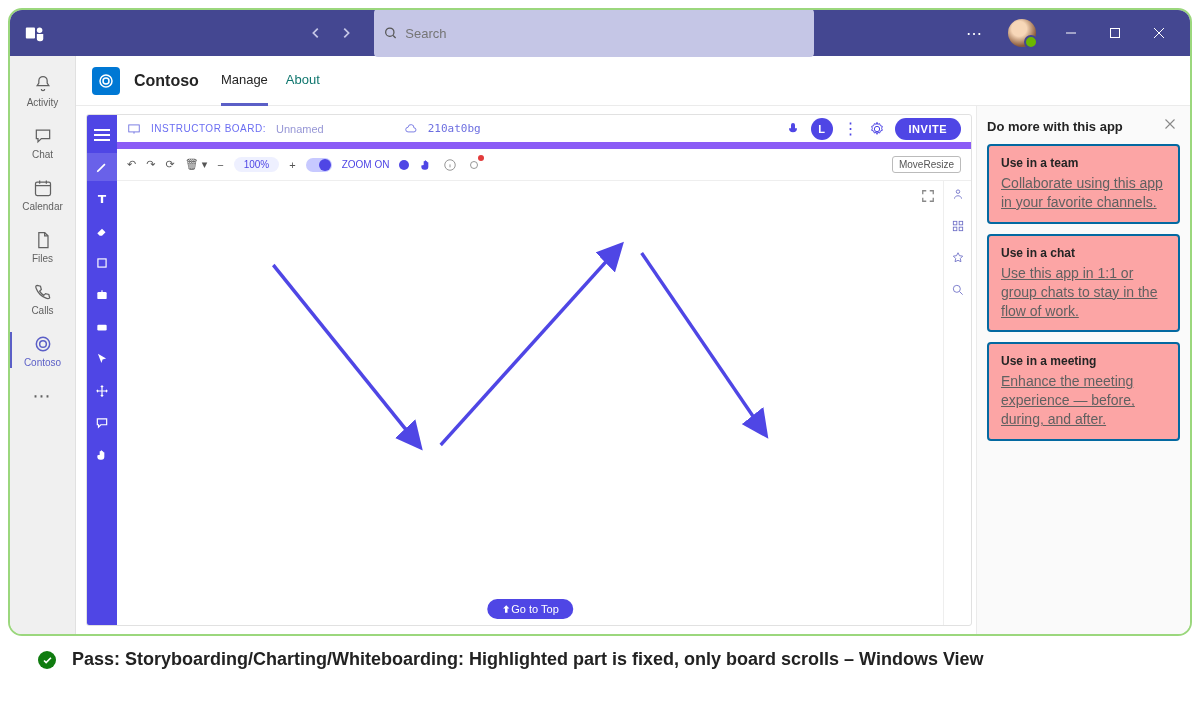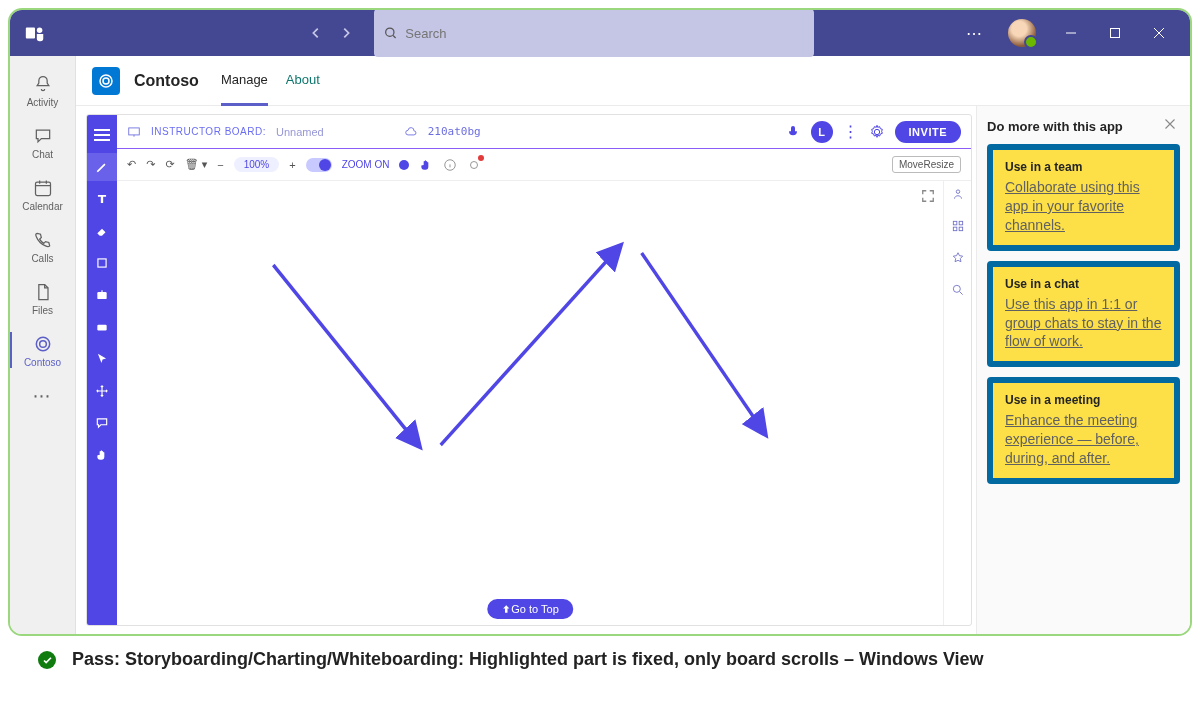--- a/index.html
+++ b/index.html
@@ -44,21 +44,21 @@
 
   
   .wb-wrap { flex: 1; border: 1px solid #e1e1e1; border-radius: 3px; display: flex; overflow: hidden; position: relative; }
   .wb-left { width: 30px; background: #4f46e5; display: flex; flex-direction: column; align-items: center; padding: 6px 0; gap: 4px; }
   .wb-left .hamb { width: 16px; height: 12px; display: flex; flex-direction: column; justify-content: space-between; cursor: pointer; }
   .wb-left .hamb span { display: block; height: 2px; background: #fff; }
   .wb-tool { width: 30px; height: 28px; display: flex; align-items: center; justify-content: center; color: #fff; cursor: pointer; }
   .wb-tool.alt { background: rgba(255,255,255,0.15); }
 
   .wb-main { flex: 1; display: flex; flex-direction: column; }
-  .wb-topbar { height: 34px; display: flex; align-items: center; padding: 0 10px; gap: 10px; border-bottom: 1px solid #8b5cf6; font-size: 11px; color: #4f46e5; }
+  .wb-topbar { height: 34px; display: flex; align-items: center; padding: 0 10px; gap: 10px; border-bottom: 7px solid #8b5cf6; font-size: 11px; color: #4f46e5; }
   .wb-title-lbl { text-transform: uppercase; letter-spacing: 0.5px; font-size: 10px; color: #6b6ef2; }
   .wb-title-val { color: #9797d6; }
   .wb-topbar .spacer { flex: 1; }
   .wb-userchip { width: 22px; height: 22px; border-radius: 50%; background: #4f46e5; color: #fff; display: flex; align-items: center; justify-content: center; font-size: 11px; font-weight: 600; }
   .wb-invite { background: #4f46e5; color: #fff; border-radius: 14px; padding: 5px 14px; font-size: 11px; font-weight: 700; letter-spacing: 0.5px; cursor: pointer; }
 
   .wb-toolbar { height: 32px; display: flex; align-items: center; padding: 0 10px; gap: 10px; border-bottom: 1px solid #eee; font-size: 11px; color: #555; }
   .wb-toolbar .pill { background: #eef0ff; border-radius: 10px; padding: 2px 10px; color: #4f46e5; font-size: 10px; }
   .toggle { width: 26px; height: 14px; border-radius: 7px; background: #c7c9ff; position: relative; cursor: pointer; }
   .toggle::after { content: ""; position: absolute; right: 1px; top: 1px; width: 12px; height: 12px; border-radius: 50%; background: #4f46e5; }
@@ -70,21 +70,21 @@
   .wb-rightrail { width: 28px; border-left: 1px solid #eee; display: flex; flex-direction: column; align-items: center; padding-top: 6px; gap: 18px; color: #6f70c7; }
   .wb-rightrail div { cursor: pointer; }
   .go-top { position: absolute; bottom: 6px; left: 50%; transform: translateX(-50%); background: #4f46e5; color: #fff; border-radius: 14px; padding: 4px 14px; font-size: 11px; display: flex; align-items: center; cursor: pointer; }
   .fs-icon { position: absolute; top: 8px; right: 8px; width: 14px; height: 14px; color: #888; cursor: pointer; }
 
   
   .rightpanel { width: 214px; background: #fafafa; border-left: 1px solid #ebebeb; padding: 12px 10px; }
   .rp-head { display: flex; align-items: center; justify-content: space-between; margin-bottom: 10px; }
   .rp-title { font-weight: 600; font-size: 13px; }
   .rp-close { width: 16px; height: 16px; color: #888; cursor: pointer; }
-  .rp-card { background: #fde047; border: 6px solid #0369a1; border-radius: 4px; padding: 10px 12px; margin-bottom: 10px; cursor: pointer; }
+  .rp-card { background: #fca5a5; border: 2px solid #0369a1; border-radius: 4px; padding: 10px 12px; margin-bottom: 10px; cursor: pointer; }
   .rp-card-title { font-weight: 600; font-size: 12px; margin-bottom: 4px; }
   .rp-card-desc { font-size: 14px; color: #616161; line-height: 1.35; text-decoration: underline; }
 
   
   .pass-note { position: absolute; left: 38px; right: 38px; top: 648px; display: flex; align-items: flex-start; gap: 16px; font-size: 18px; font-weight: 700; color: #222; line-height: 1.3; }
   .pass-check { width: 18px; height: 18px; border-radius: 50%; background: #107c10; display: flex; align-items: center; justify-content: center; flex-shrink: 0; margin-top: 3px; }
   svg { display: block; }
 </style>
 </head>
 <body>
@@ -162,33 +162,33 @@
             <svg viewBox="0 0 24 24" width="20" height="20" fill="none" stroke="currentColor" stroke-width="1.5">
               <rect x="3" y="5" width="18" height="16" rx="2"></rect>
               <path d="M3 9h18M8 3v4M16 3v4"></path>
             </svg>
           </span>
         <span>Calendar</span>
       </div>
       <div class="rail-item">
         <span class="rail-ico">
             <svg viewBox="0 0 24 24" width="20" height="20" fill="none" stroke="currentColor" stroke-width="1.5">
-              <path d="M5 4l4 1 1 4-2 2a12 12 0 0 0 5 5l2-2 4 1 1 4c-1 1-3 1-5 0-5-2-9-6-11-11-1-2-1-4 1-4z"></path>
-            </svg>
-          </span>
-        <span>Calls</span>
-      </div>
-      <div class="rail-item">
-        <span class="rail-ico">
-            <svg viewBox="0 0 24 24" width="20" height="20" fill="none" stroke="currentColor" stroke-width="1.5">
               <path d="M7 3h7l4 4v14H7z"></path>
               <path d="M14 3v4h4"></path>
             </svg>
           </span>
         <span>Files</span>
+      </div>
+      <div class="rail-item">
+        <span class="rail-ico">
+            <svg viewBox="0 0 24 24" width="20" height="20" fill="none" stroke="currentColor" stroke-width="1.5">
+              <path d="M5 4l4 1 1 4-2 2a12 12 0 0 0 5 5l2-2 4 1 1 4c-1 1-3 1-5 0-5-2-9-6-11-11-1-2-1-4 1-4z"></path>
+            </svg>
+          </span>
+        <span>Calls</span>
       </div>
       <div class="rail-item active">
         <span class="rail-ico">
             <svg viewBox="0 0 24 24" width="20" height="20" fill="none" stroke="currentColor" stroke-width="1.8">
               <circle cx="12" cy="12" r="8"></circle>
               <circle cx="12" cy="12" r="4"></circle>
             </svg>
           </span>
         <span>Contoso</span>
       </div>

